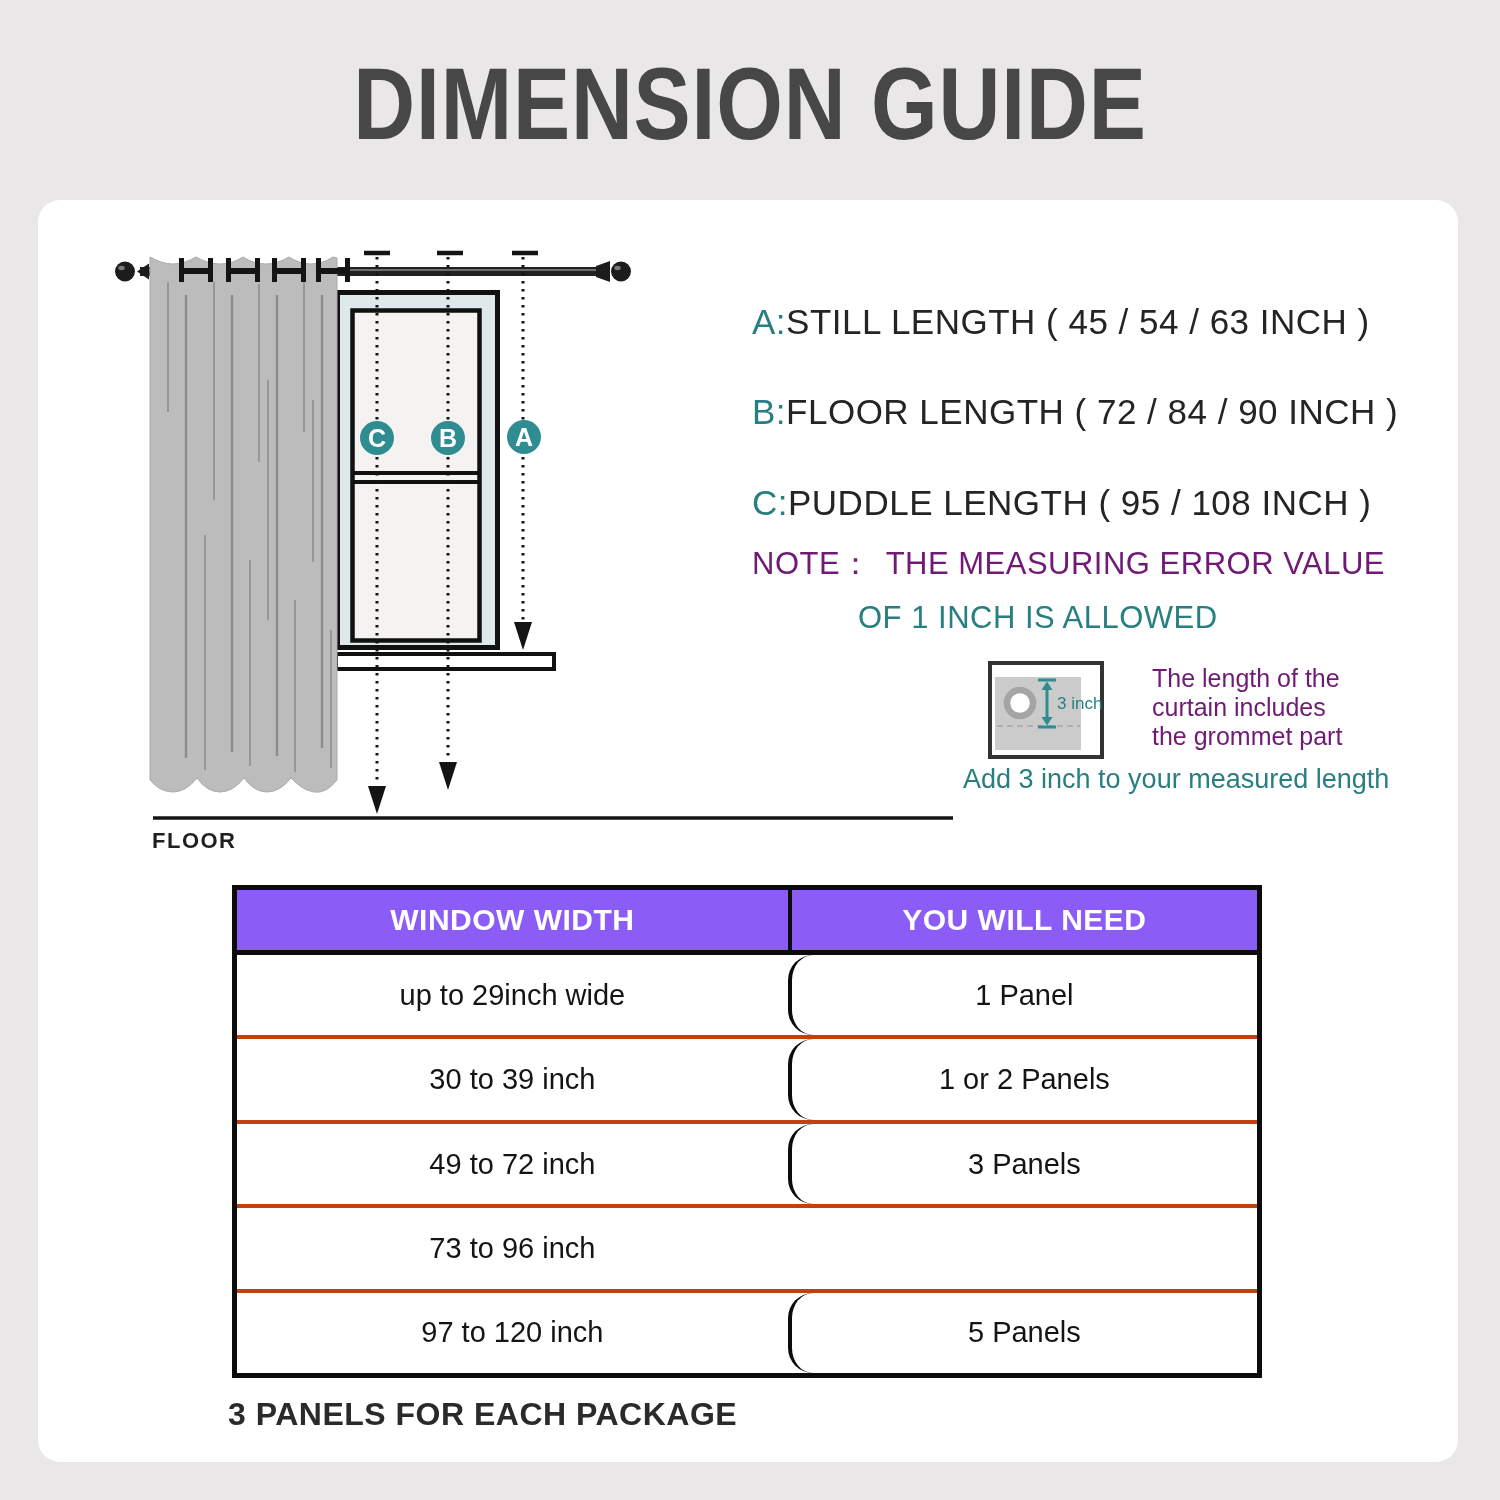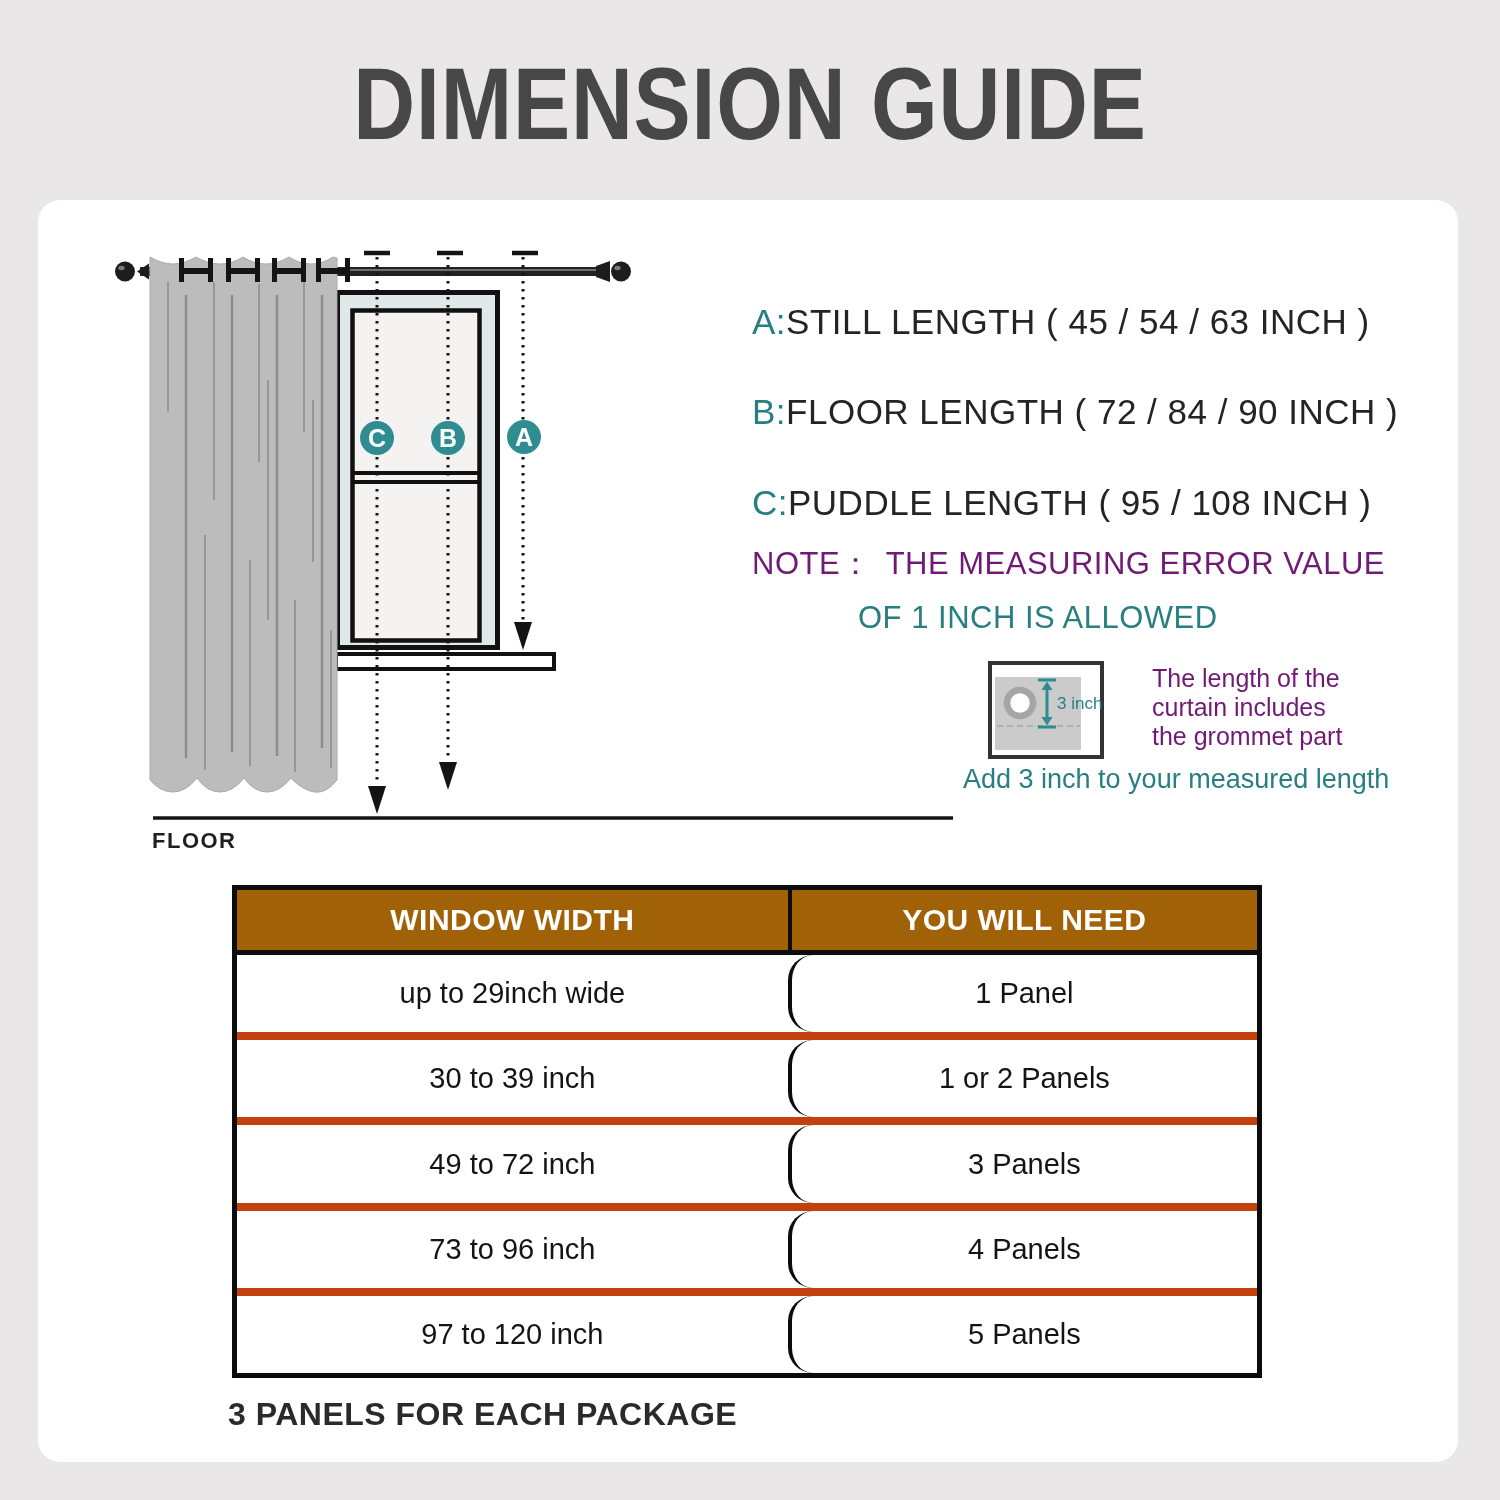--- a/index.html
+++ b/index.html
@@ -26,24 +26,24 @@
 
   .grommet-desc{position:absolute;left:1152px;top:664px;width:280px;
                 font-size:25px;line-height:29px;color:#701a75;}
   .grommet-tip{position:absolute;left:963px;top:764px;white-space:nowrap;
                font-size:27px;color:#287f81;}
 
   .size-table{position:absolute;left:232px;top:885px;width:1030px;height:493px;
               box-sizing:border-box;border:5px solid #0c0c0c;display:flex;
               flex-direction:column;background:#ffffff;}
   .thead{display:flex;height:60px;flex:0 0 60px;border-bottom:5px solid #0c0c0c;}
-  .th{display:flex;align-items:center;justify-content:center;background:#a16207;
+  .th{display:flex;align-items:center;justify-content:center;background:#8b5cf6;
       color:#ffffff;font-size:30px;font-weight:700;letter-spacing:0.5px;}
   .tr{display:flex;flex:1;}
-  .tr + .tr{border-top:8px solid #c2410c;}
+  .tr + .tr{border-top:4px solid #c2410c;}
   .td{display:flex;align-items:center;justify-content:center;font-size:29px;color:#141414;border-radius:25px;}
   .col-left{width:54%;box-sizing:border-box;}
   .col-right{width:46%;box-sizing:border-box;border-left:4px solid #0c0c0c;}
 
   .footer-note{position:absolute;left:228px;top:1396px;font-size:32px;font-weight:700;
                letter-spacing:0.5px;color:#2a2a2a;white-space:nowrap;}
 </style>
 </head>
 <body>
 
@@ -194,21 +194,20 @@
     <div class="tr">
       <div class="td col-left">30 to 39 inch</div>
       <div class="td col-right">1 or 2 Panels</div>
     </div>
     <div class="tr">
       <div class="td col-left">49 to 72 inch</div>
       <div class="td col-right">3 Panels</div>
     </div>
     <div class="tr">
       <div class="td col-left">73 to 96 inch</div>
-      <div class="td col-right">4 Panels</div>
     </div>
     <div class="tr">
       <div class="td col-left">97 to 120 inch</div>
       <div class="td col-right">5 Panels</div>
     </div>
   </div>
 
   <div class="footer-note">3 PANELS FOR EACH PACKAGE</div>
 
 </div>

